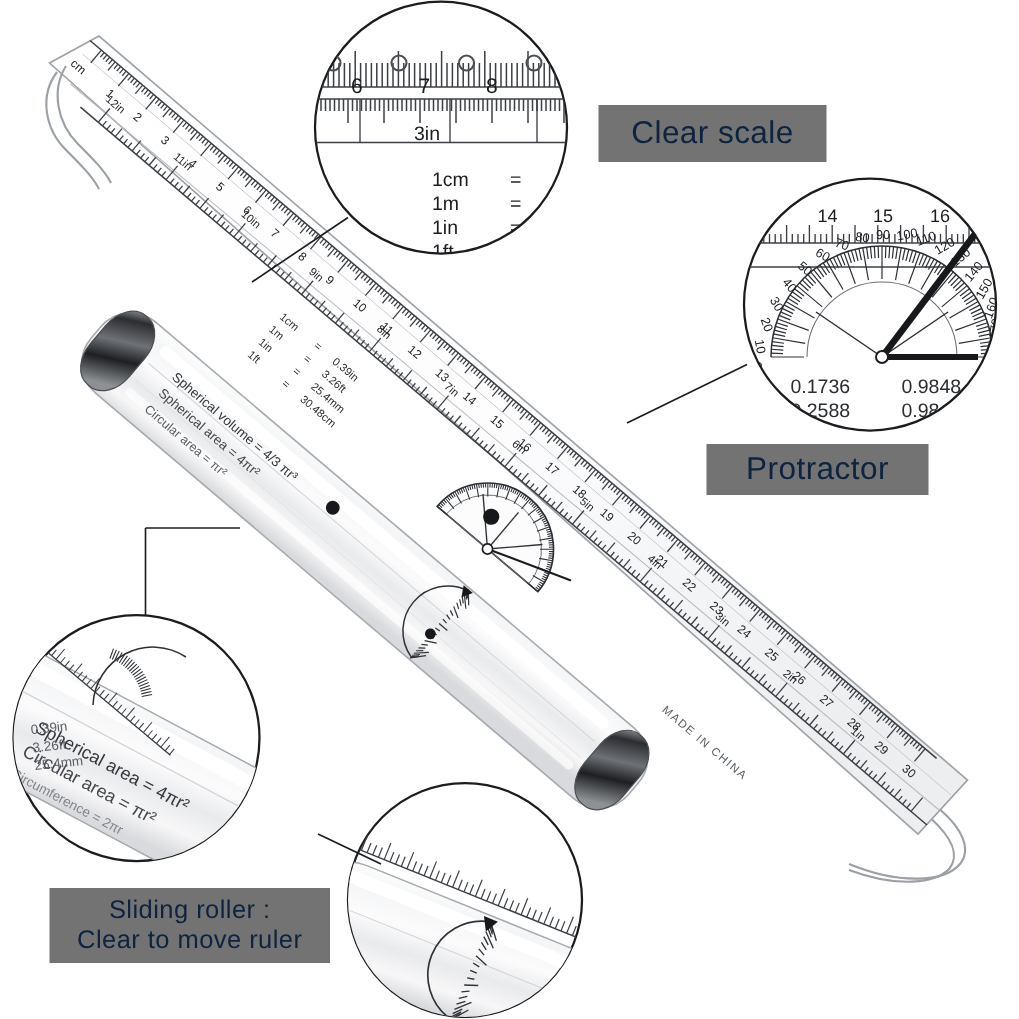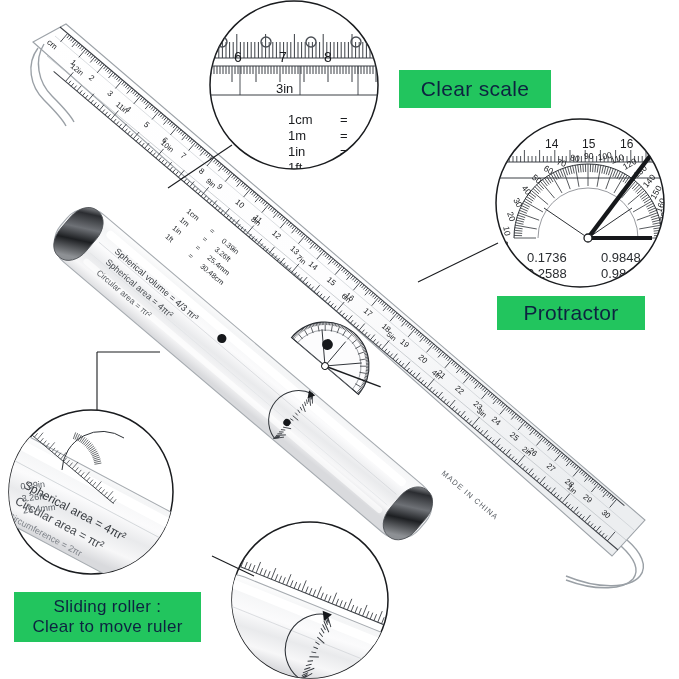--- a/index.html
+++ b/index.html
@@ -9,36 +9,36 @@
     font-family:"Liberation Sans", sans-serif;
     overflow:hidden;
     position:relative;
   }
   #stage{position:absolute;left:0;top:0;width:679px;height:679px;overflow:hidden;background:#fff;}
   .layer{position:absolute;left:0;top:0;width:679px;height:679px;}
   svg{display:block;}
 
   .callout{
     position:absolute;
-    background:#22c55e;
+    background:#737373;
     color:#0d2340;
     display:flex;
     flex-direction:column;
     align-items:center;
     justify-content:center;
     line-height:1.18;
     letter-spacing:.3px;
     white-space:nowrap;
     box-sizing:border-box;
   }
   .callout span{display:block;}
 
   #callout-clear-scale{left:399px;top:70px;width:152px;height:38px;font-size:21px;}
-  #callout-protractor{left:497px;top:296px;width:148px;height:34px;font-size:21px;}
-  #callout-sliding-roller{left:14px;top:592px;width:187px;height:50px;font-size:17px;padding:2px 4px;text-align:right;}
+  #callout-protractor{left:471px;top:296px;width:148px;height:34px;font-size:21px;}
+  #callout-sliding-roller{left:33px;top:592px;width:187px;height:50px;font-size:17px;padding:2px 4px;text-align:right;}
   #callout-parallel-scale{left:435px;top:597px;width:167px;height:34px;font-size:20px;}
 </style>
 </head>
 <body>
 
 <div id="stage">
 
   <svg class="layer" width="679" height="679" viewBox="0 0 679 679">
     <defs>
       <clipPath id="clipTop">

